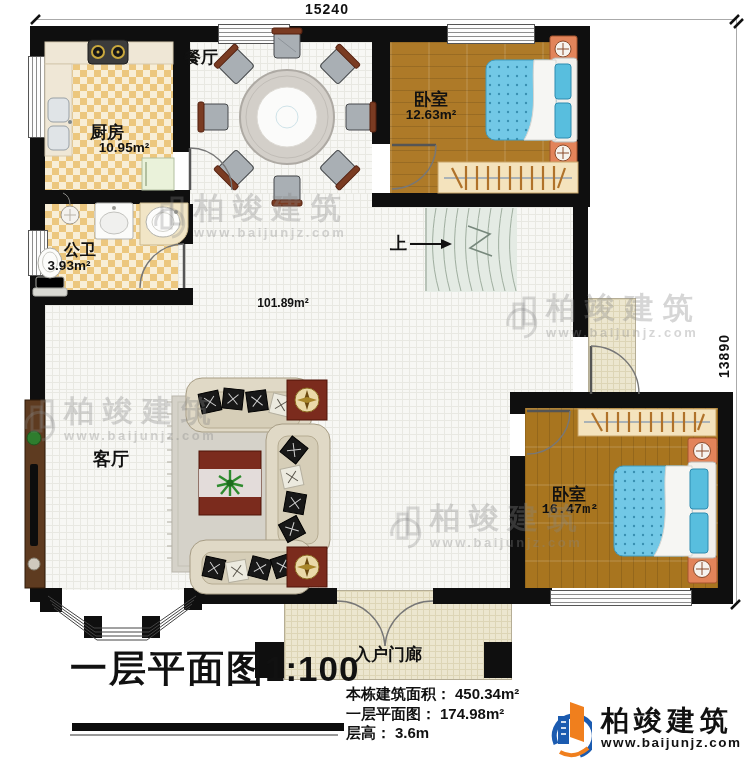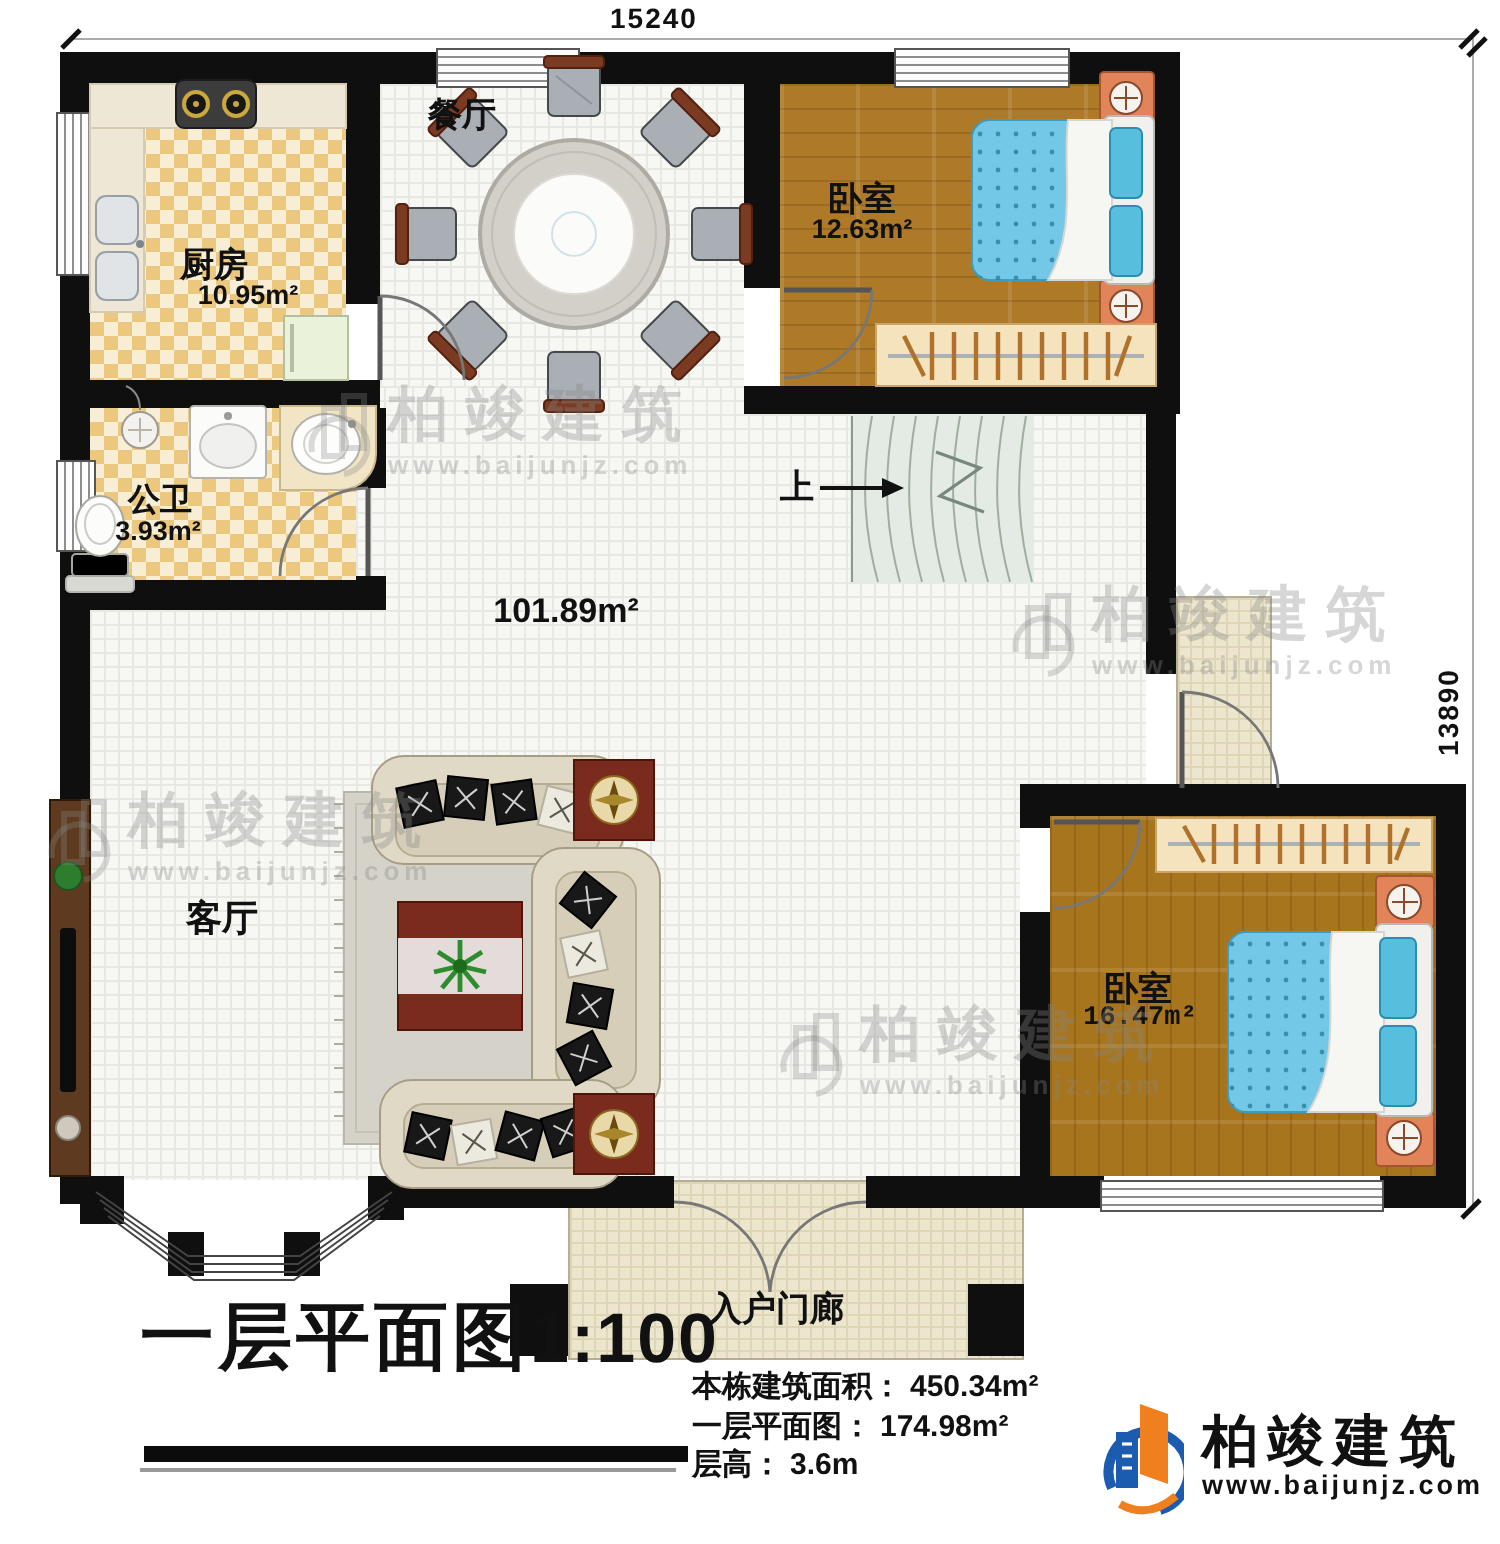--- a/index.html
+++ b/index.html
@@ -434,28 +434,28 @@
           <line x1="230" y1="483" x2="230" y2="496"></line>
           <line x1="230" y1="483" x2="221" y2="494"></line>
           <line x1="230" y1="483" x2="217" y2="486"></line>
           <line x1="230" y1="483" x2="219" y2="476"></line>
       </g>
       <circle cx="230" cy="483" r="3.5" fill="#1d6b1d"></circle>
     </g>
   </g>
 </svg>
 
-<div class="abs lbl rname" style="left:231px;top:46px;">餐厅</div>
+<div class="abs lbl rname" style="left:201px;top:46px;">餐厅</div>
 <div class="abs lbl rname" style="left:107px;top:121px;">厨房</div>
 <div class="abs lbl rarea" style="left:124px;top:140px;">10.95m²</div>
 <div class="abs lbl rname" style="left:80px;top:240px;font-size:16px;">公卫</div>
-<div class="abs lbl rarea" style="left:79px;top:258px;">3.93m²</div>
+<div class="abs lbl rarea" style="left:69px;top:258px;">3.93m²</div>
 <div class="abs lbl rname" style="left:431px;top:88px;">卧室</div>
 <div class="abs lbl rarea" style="left:431px;top:107px;">12.63m²</div>
-<div class="abs lbl" style="left:283px;top:296px;font-size:17px;">101.89m²</div>
+<div class="abs lbl" style="left:283px;top:296px;font-size:12px;">101.89m²</div>
 <div class="abs lbl" style="left:111px;top:447px;font-size:18px;">客厅</div>
 <div class="abs lbl rname" style="left:569px;top:483px;">卧室</div>
 <div class="abs lbl rarea" style="left:570px;top:502px;font-family:Liberation Mono, monospace;">16.47m²</div>
 <div class="abs lbl rname" style="left:388px;top:643px;">入户门廊</div>
 <div class="abs" style="left:390px;top:232px;font-size:17px;font-weight:bold;">上</div>
 
 <div class="abs dimtxt" style="left:305px;top:1px;">15240</div>
 <div class="abs dimtxt" style="left:702px;top:348px;transform:rotate(-90deg);transform-origin:center;">13890</div>
 
 <div class="abs wm" style="left:150px;top:192px;">

